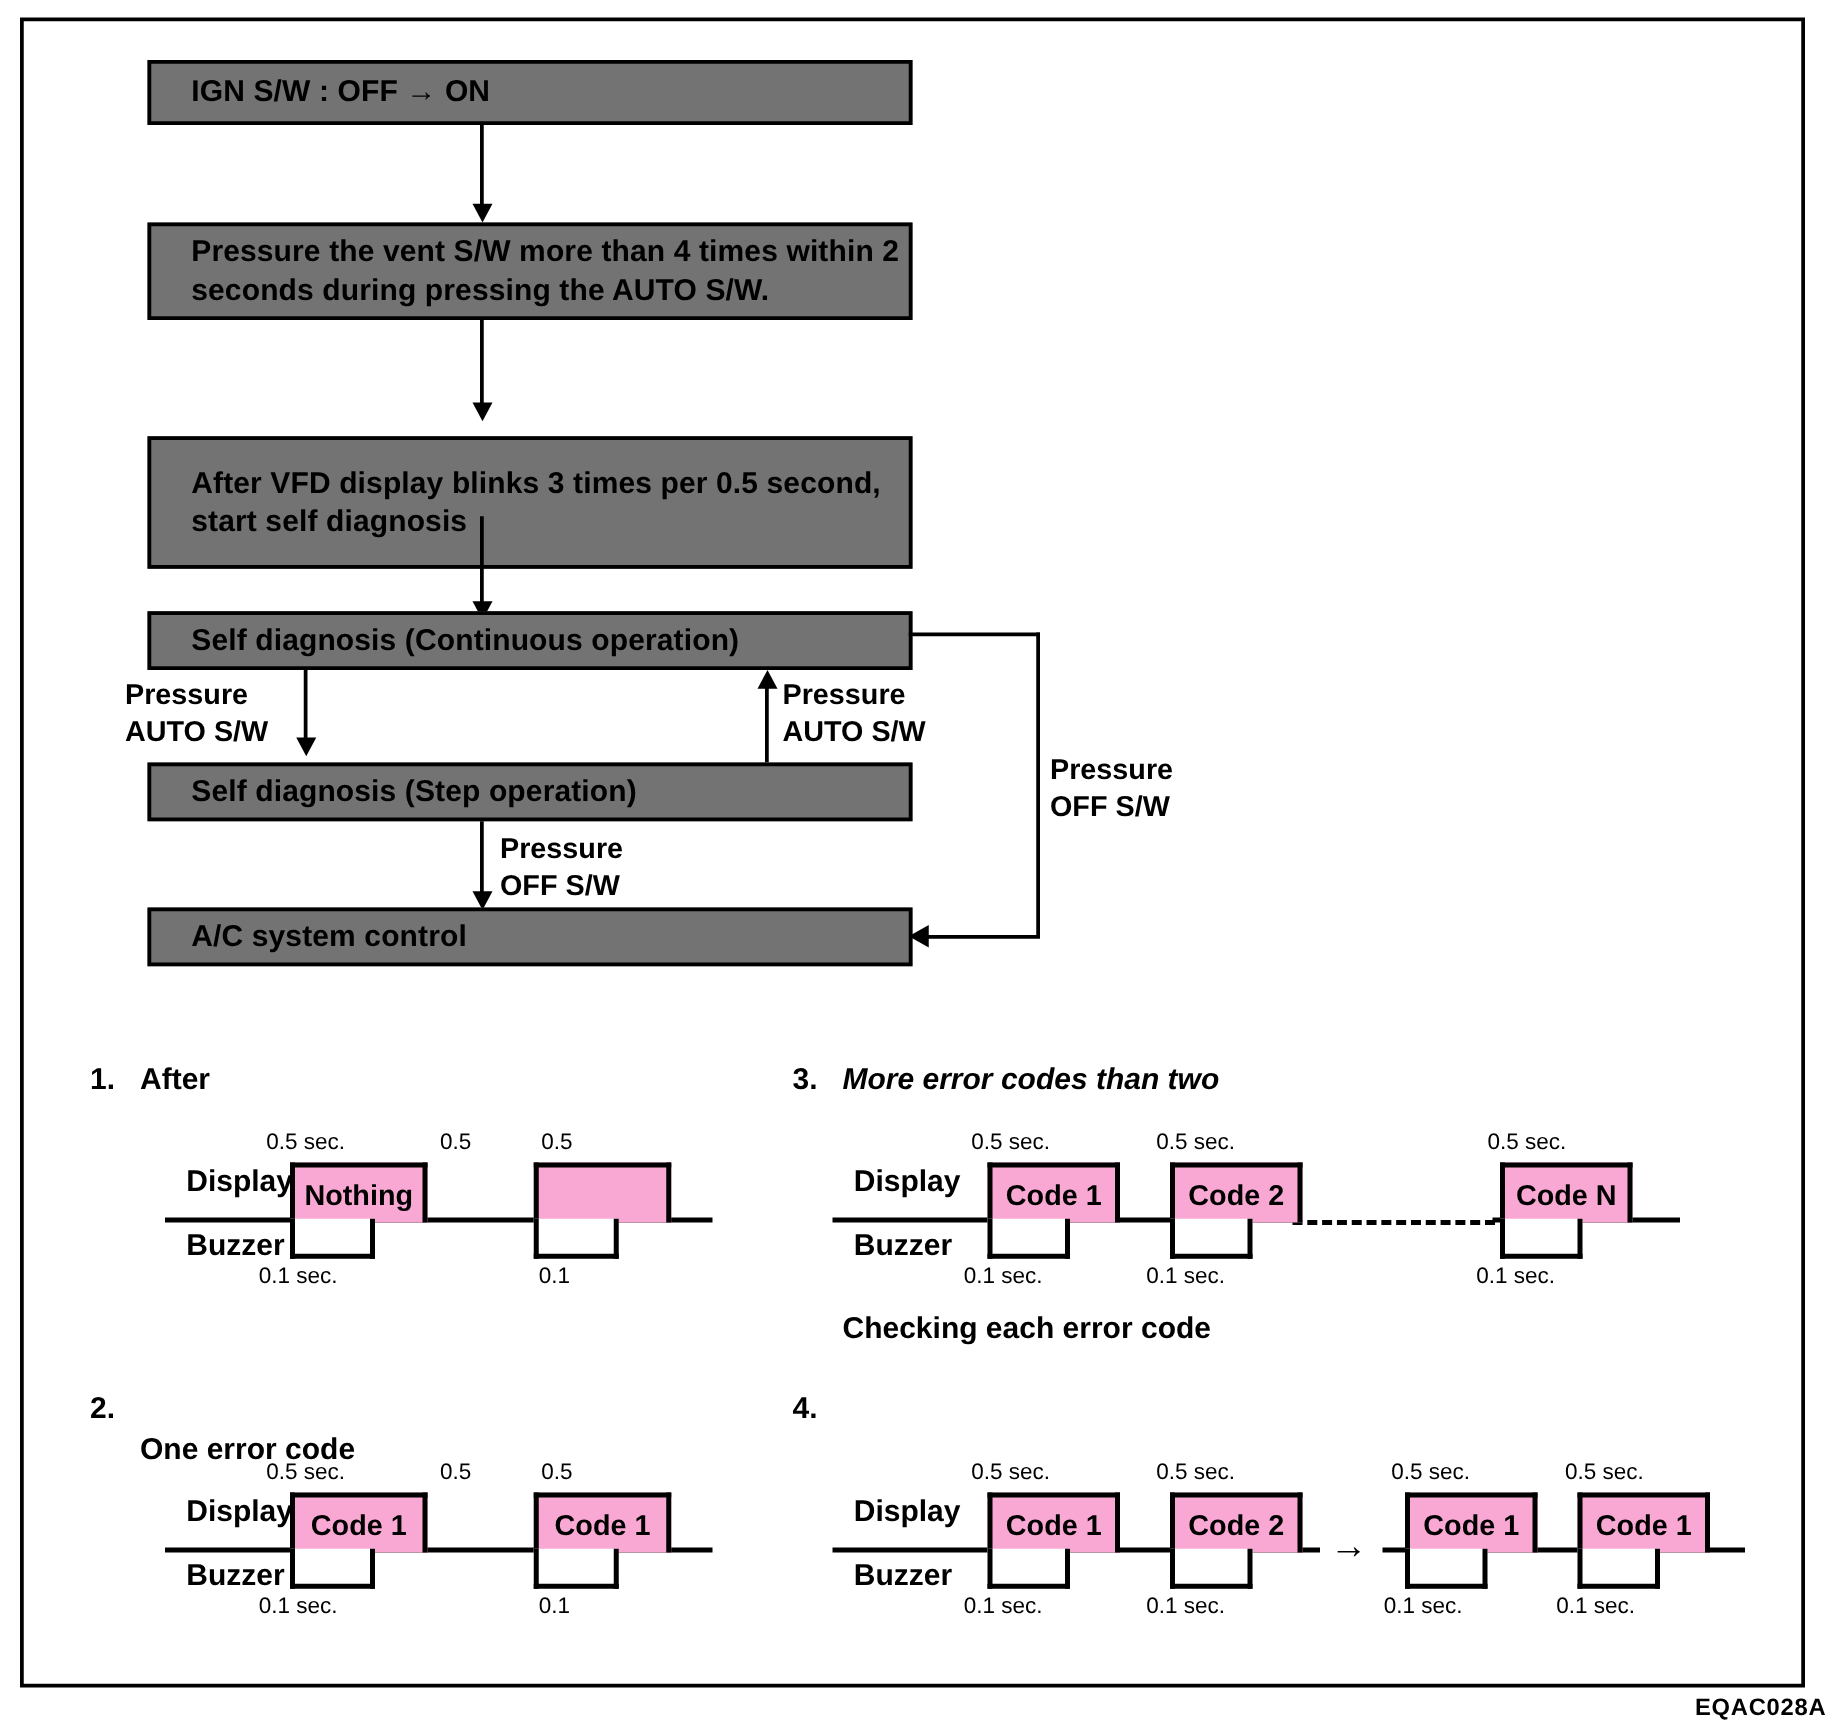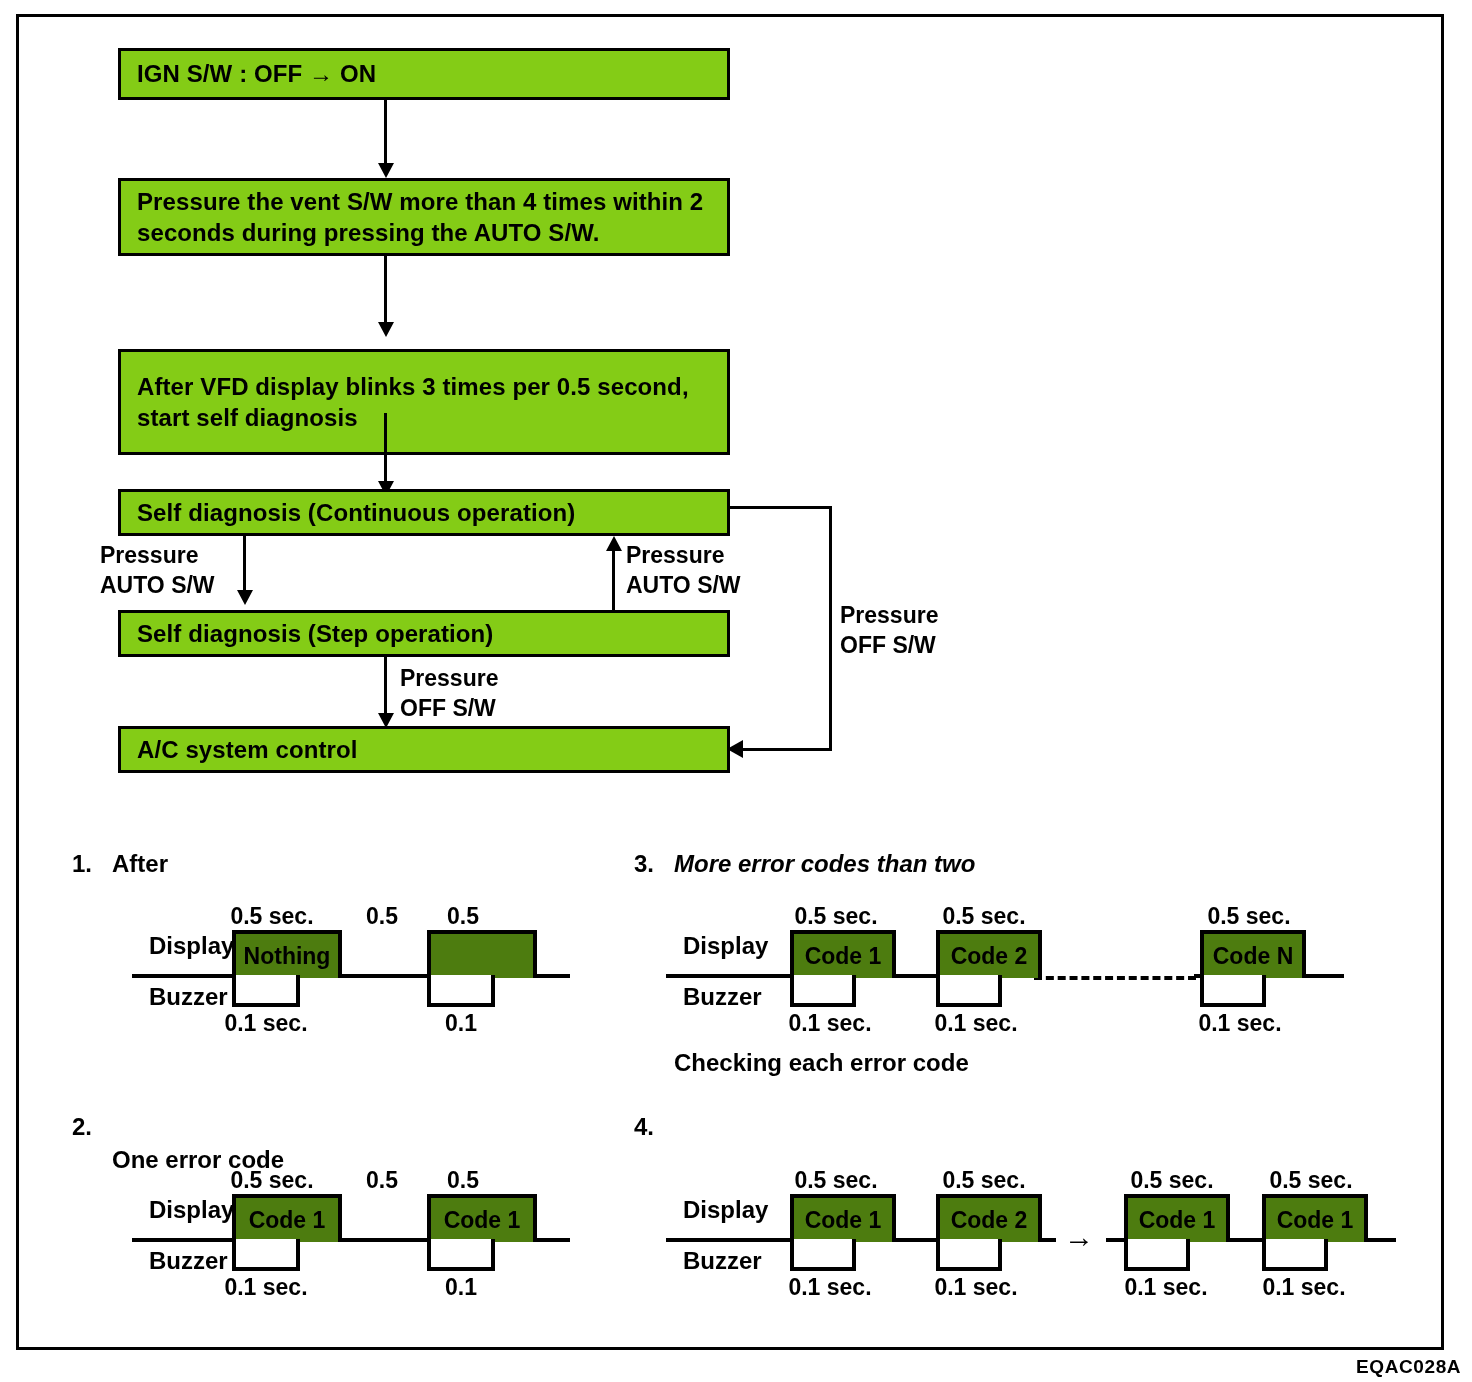--- a/index.html
+++ b/index.html
@@ -28,24 +28,24 @@
     width: 1428px;
     height: 1336px;
     border: 3px solid #000;
     box-sizing: border-box;
   }
   
   .fbox {
     position: absolute;
     border: 3px solid #000;
     box-sizing: border-box;
-    background: #84cc16;
+    background: #737373;
     display: flex;
     align-items: center;
-    padding-left: 16px;
+    padding-left: 32px;
   }
   .fbox .txt {
     font-size: 24px;
     font-weight: bold;
     line-height: 1.30;
     letter-spacing: 0.1px;
     white-space: pre-line;
   }
   .vline {
     position: absolute;
@@ -109,44 +109,44 @@
     position: absolute;
     height: 0;
     border-top: 4px dashed #000;
   }
   
   .dpulse {
     position: absolute;
     border: 4px solid #000;
     border-bottom: none;
     box-sizing: border-box;
-    background: #4d7c0f;
+    background: #f9a8d4;
     display: flex;
     align-items: center;
     justify-content: center;
   }
   .dpulse span {
     font-size: 23px;
     font-weight: bold;
     white-space: nowrap;
   }
   
   .bpulse {
     position: absolute;
     border: 4px solid #000;
     border-top: none;
     box-sizing: border-box;
     background: #fff;
   }
   .toplabel, .botlabel {
     position: absolute;
-    font-size: 23px;
-    font-weight: bold;
-    white-space: nowrap;
-    text-align: center;
+    font-size: 18px;
+    font-weight: normal;
+    white-space: nowrap;
+    text-align: left;
   }
   .seqarrow {
     position: absolute;
     font-size: 30px;
     font-weight: normal;
     line-height: 1;
   }
   .refcode {
     position: absolute;
     font-size: 19px;

